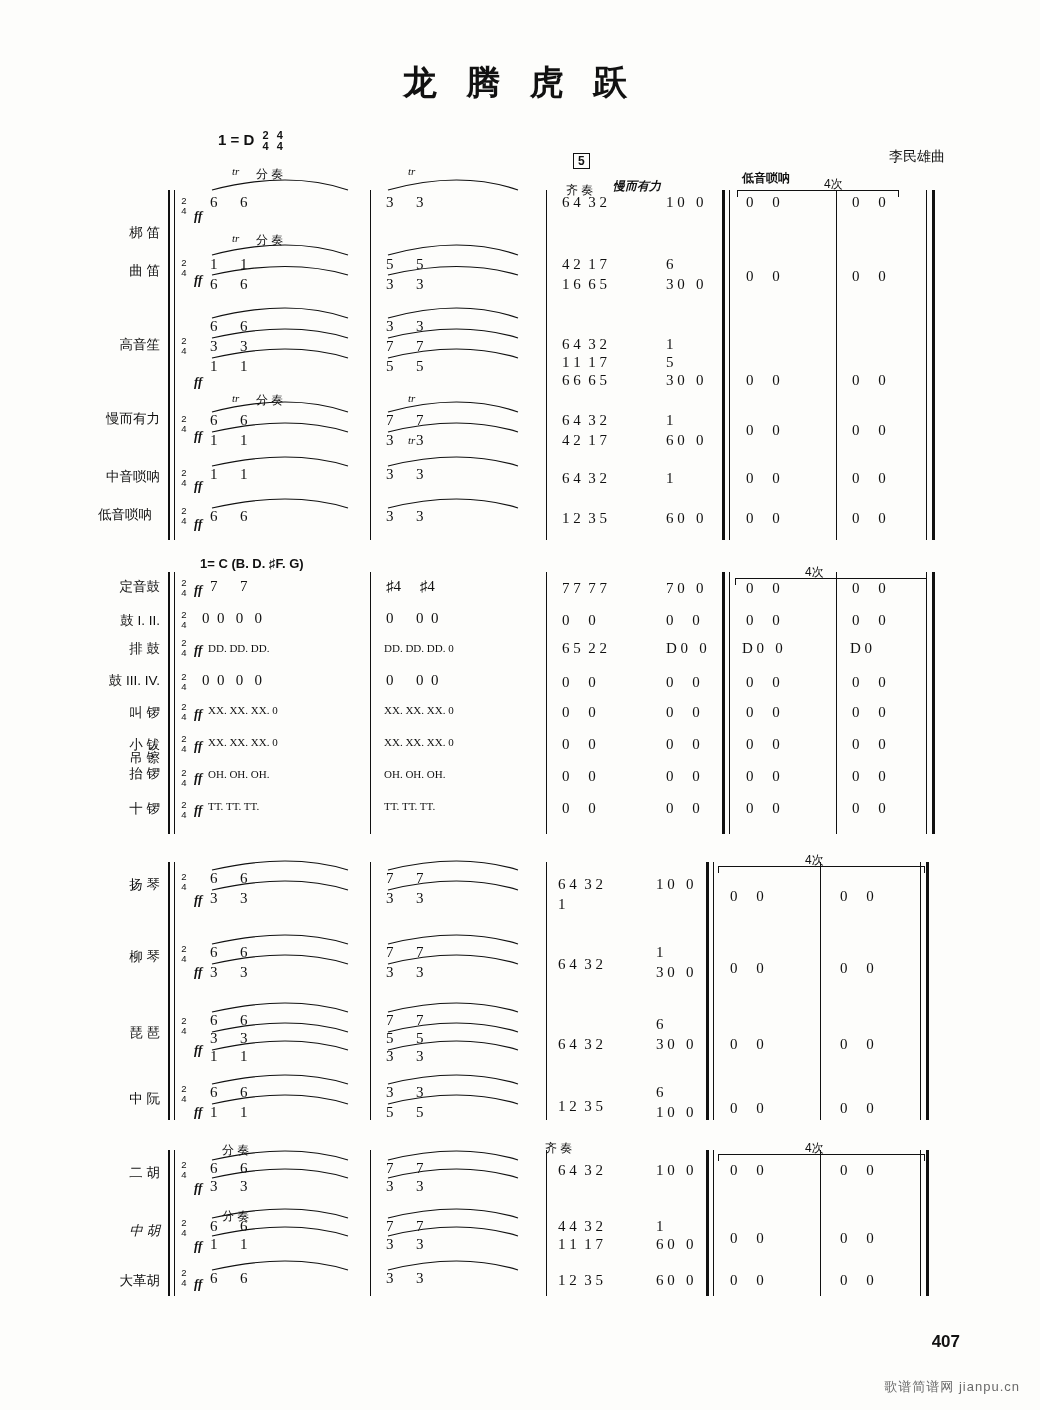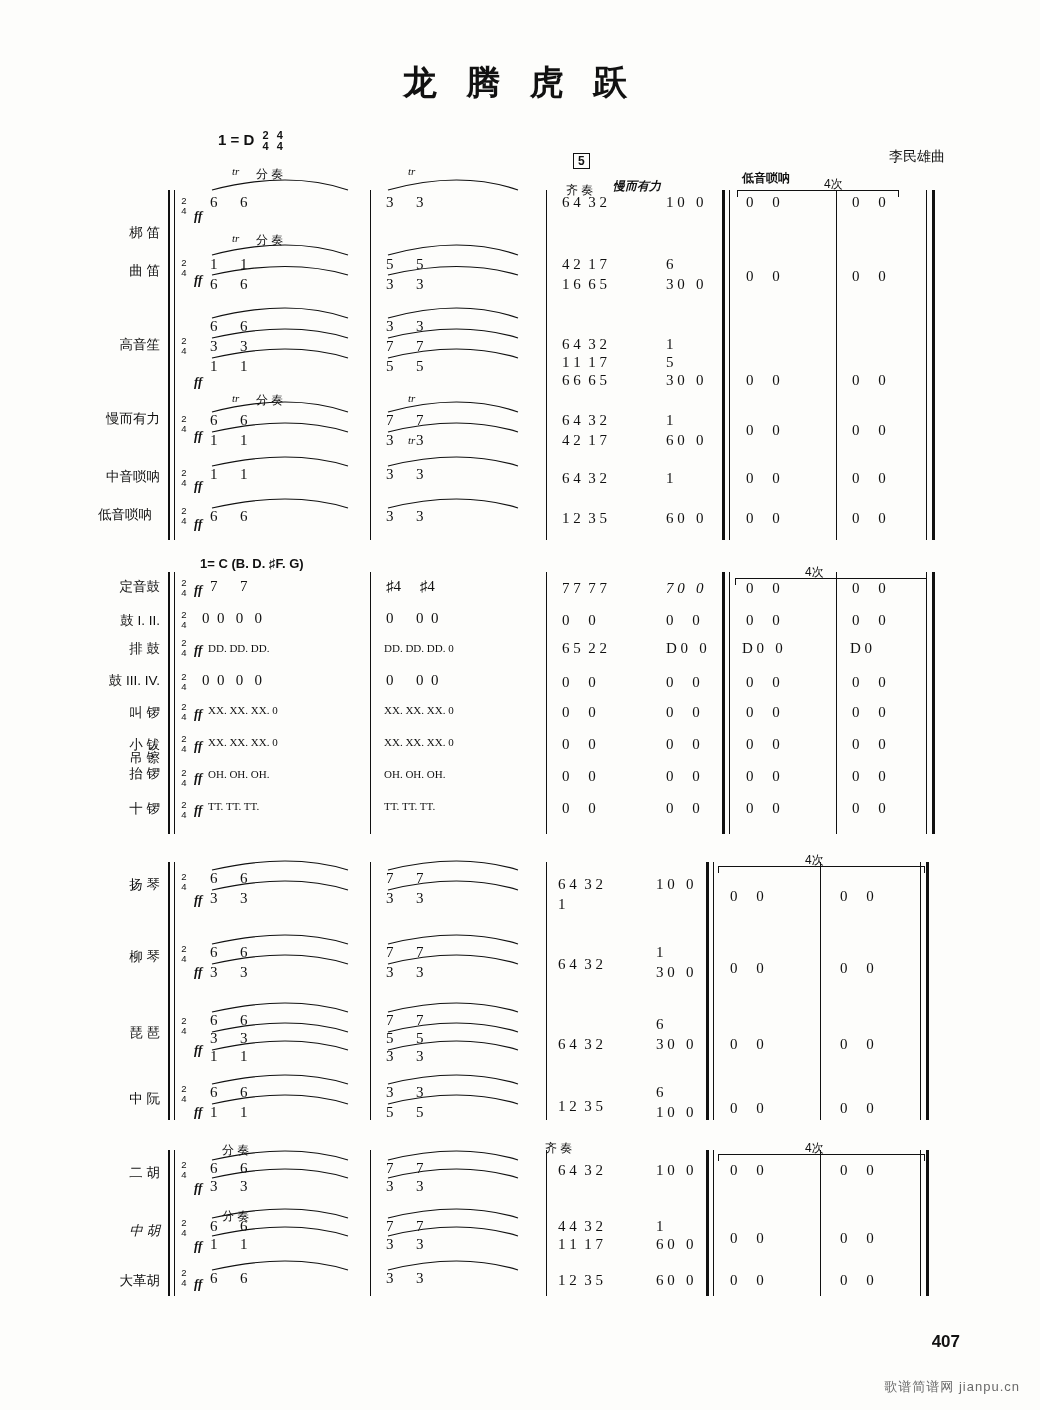--- a/index.html
+++ b/index.html
@@ -217,21 +217,21 @@
 
   <div class="label" style="left:50px;top:578px;width:110px;">定音鼓</div>
   <div class="meter" style="left:176px;top:578px;width:16px;">
       <span>2</span>
       <span>4</span>
     </div>
   <div class="dyn" style="left:194px;top:582px;">ff</div>
   <div class="notes" style="left:210px;top:578px;width:150px;">7      7</div>
   <div class="notes" style="left:386px;top:578px;width:150px;">♯4     ♯4</div>
   <div class="notes" style="left:562px;top:580px;width:110px;">7 7  7 7</div>
-  <div class="notes" style="left:666px;top:580px;width:60px;font-style:italic;">7 0   0</div>
+  <div class="notes" style="left:666px;top:580px;width:60px;">7 0   0</div>
   <div class="notes" style="left:746px;top:580px;width:80px;">0     0</div>
   <div class="notes" style="left:852px;top:580px;width:80px;">0     0</div>
 
   <div class="label" style="left:50px;top:612px;width:110px;">鼓 I. II.</div>
   <div class="meter" style="left:176px;top:610px;width:16px;">
       <span>2</span>
       <span>4</span>
     </div>
   <div class="notes" style="left:202px;top:610px;width:160px;">0  0   0   0</div>
   <div class="notes" style="left:386px;top:610px;width:160px;">0      0  0</div>

